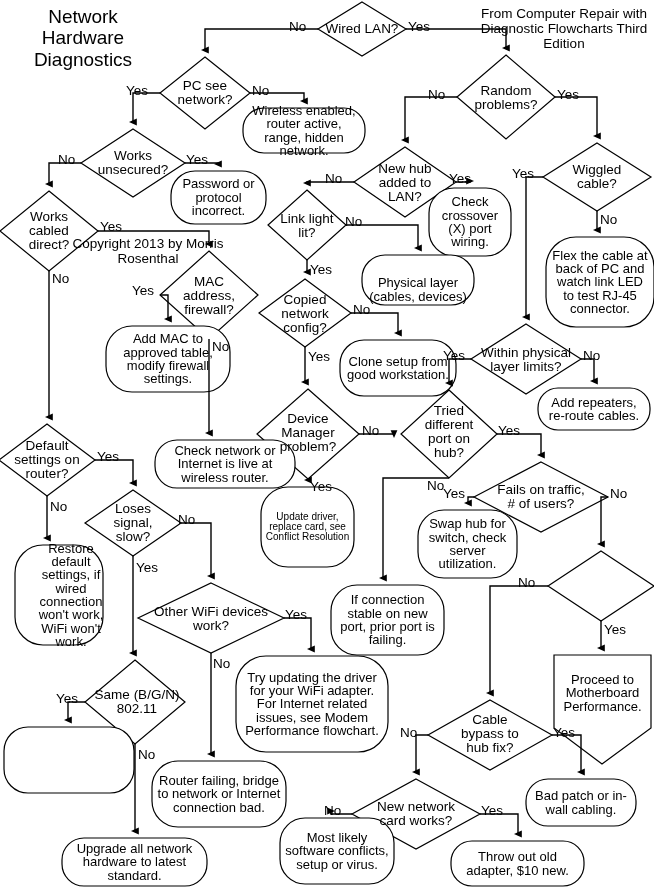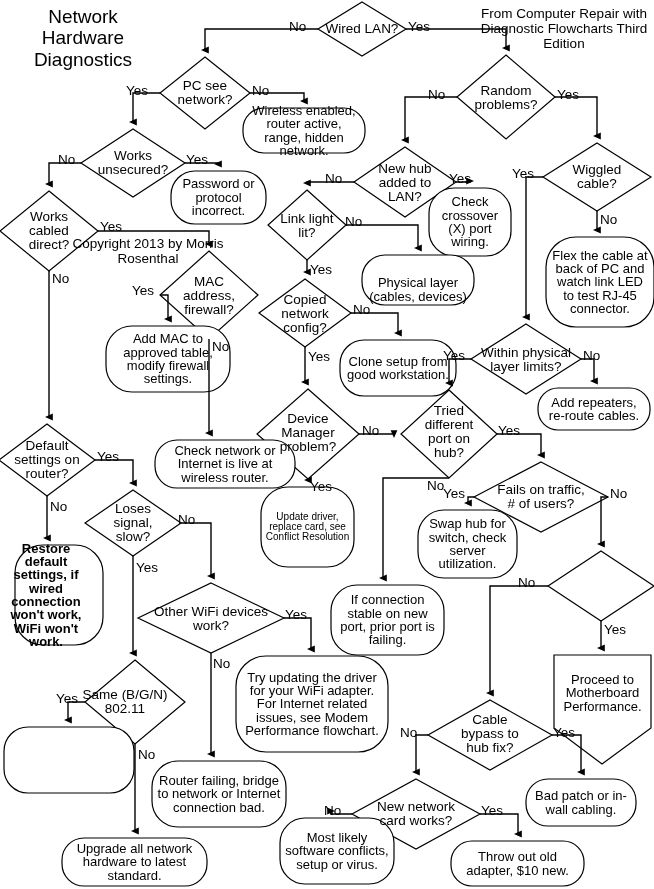--- a/index.html
+++ b/index.html
@@ -201,33 +201,33 @@
     </div>
 
 <div class="node" style="left:157px;top:441px;width:136px;height:46px;font-size:13px;">
   <span>Check network or Internet is live at wireless router.</span>
     </div>
 
 <div class="node" style="left:5px;top:437px;width:84px;height:46px;font-size:13.5px;">
   <span>Default settings on router?</span>
     </div>
 
-<div class="node" style="left:4px;top:547px;width:84px;height:96px;font-size:13px;font-weight:bold;">
+<div class="node" style="left:29px;top:547px;width:84px;height:96px;font-size:13px;">
   <span>Restore default settings, if wired connection won't work, WiFi won't work.</span>
     </div>
 
 <div class="node" style="left:97px;top:501px;width:72px;height:44px;font-size:13.5px;">
   <span>Loses signal, slow?</span>
     </div>
 
 <div class="node" style="left:150px;top:596px;width:122px;height:45px;font-size:13.5px;">
   <span>Other WiFi devices work?</span>
     </div>
 
-<div class="node" style="left:80px;top:678px;width:90px;height:48px;font-size:13.5px;">
+<div class="node" style="left:92px;top:678px;width:90px;height:48px;font-size:13.5px;">
   <span>Same (B/G/N) 802.11</span>
     </div>
 
 
 <div class="node" style="left:64px;top:839px;width:141px;height:46px;font-size:13px;">
   <span>Upgrade all network hardware to latest standard.</span>
     </div>
 
 <div class="node" style="left:154px;top:763px;width:130px;height:62px;font-size:13px;">
   <span>Router failing, bridge to network or Internet connection bad.</span>

